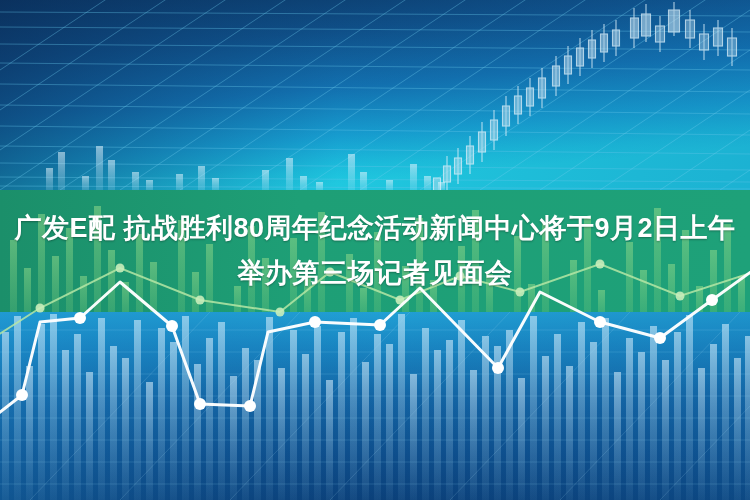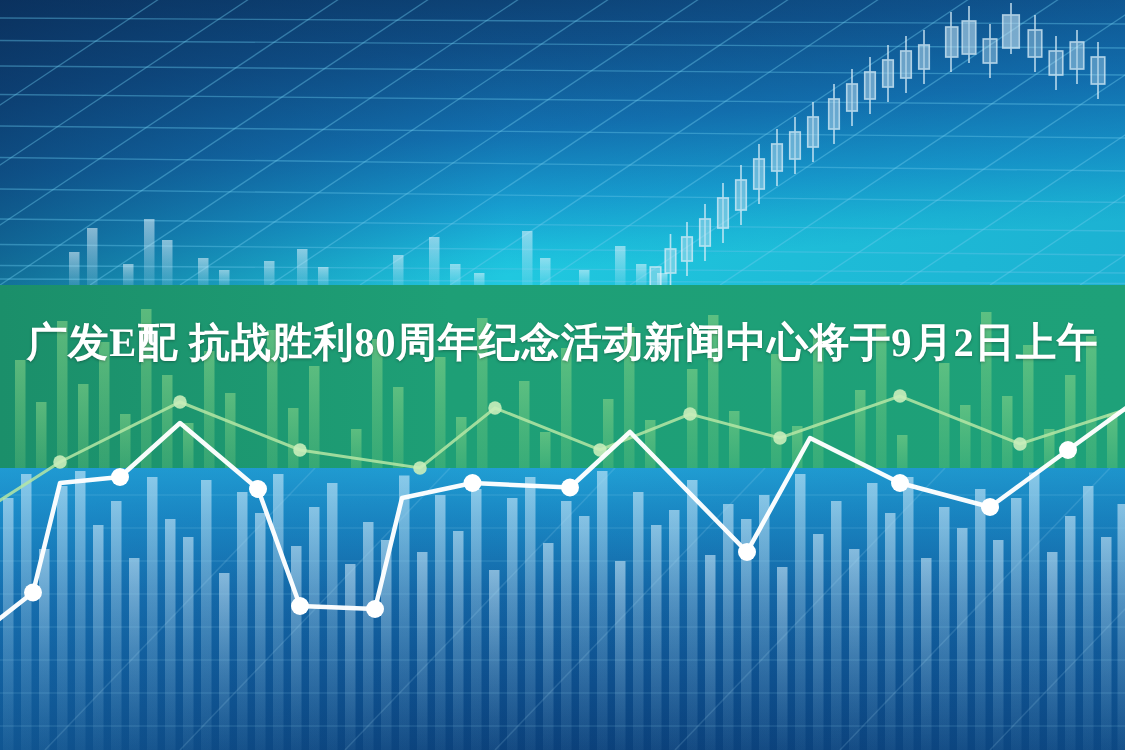--- a/index.html
+++ b/index.html
@@ -5,21 +5,21 @@
   html, body {
     margin: 0;
     padding: 0;
     background: #000;
   }
   #stage {
     position: relative;
     width: 750px;
     height: 500px;
     overflow: hidden;
-    font-family: Liberation Serif, serif;
+    font-family: Liberation Sans, sans-serif;
   }
   #bg-svg {
     position: absolute;
     left: 0; top: 0;
     width: 750px;
     height: 500px;
     display: block;
   }
   #headline {
     position: absolute;
@@ -393,15 +393,16 @@
         <circle cx="498" cy="368" r="6"></circle>
         <circle cx="600" cy="322" r="6"></circle>
         <circle cx="660" cy="338" r="6"></circle>
         <circle cx="712" cy="300" r="6"></circle>
       </g>
     </g>
   </svg>
 
   <div id="headline">
     <span class="hl-line">广发E配 抗战胜利80周年纪念活动新闻中心将于9月2日上午</span>
+    <span class="hl-line">举办第三场记者见面会</span>
   </div>
 
 </div>
 
 </body></html>

